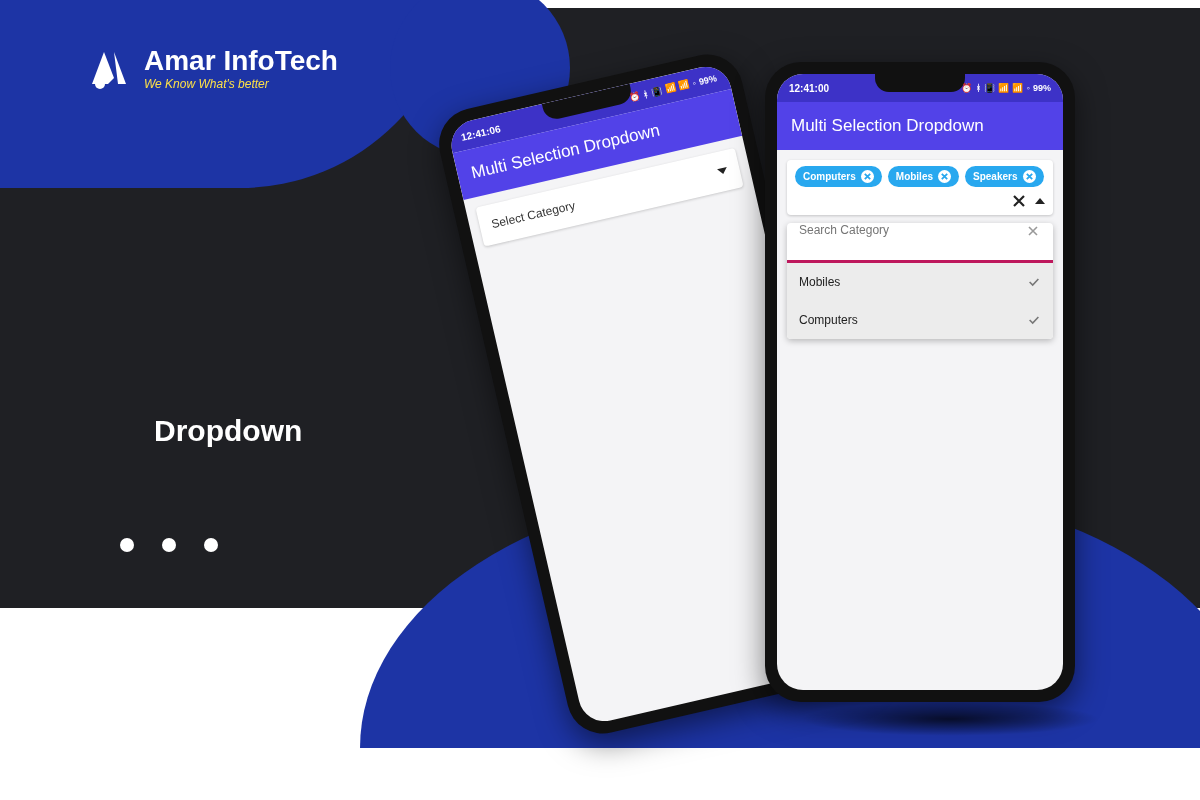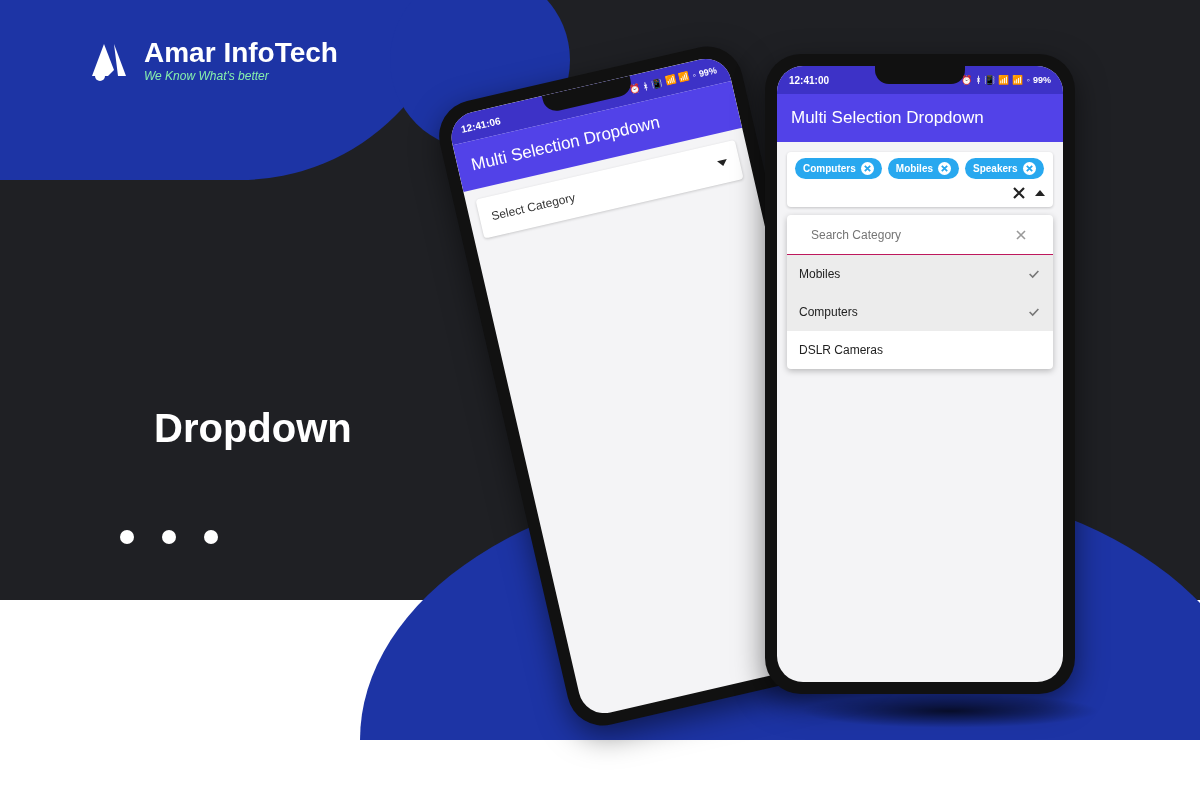--- a/index.html
+++ b/index.html
@@ -1,39 +1,39 @@
 <!DOCTYPE html>
 <html><head>
 <meta charset="utf-8">
 <style>
 * { margin: 0; padding: 0; box-sizing: border-box; }
 body { width: 1200px; height: 800px; overflow: hidden; font-family: -apple-system, BlinkMacSystemFont, 'Segoe UI', Arial, sans-serif; }
 
-.canvas { position: relative; width: 1200px; height: 600px; background: #1f2024; }
+.canvas { position: relative; width: 1200px; height: 600px; background: #1f2024; margin-top: 8px; }
 
 
 .blob-tl { position: absolute; width: 520px; height: 220px; background: #1d34a5; top: -40px; left: -60px; border-radius: 0 0 300px 0; }
 .blob-tl::after { content: ""; position: absolute; right: -110px; top: 10px; width: 180px; height: 180px; background: #1d34a5; border-radius: 50%; }
 
 
 .blob-br { position: absolute; width: 900px; height: 260px; background: #1d34a5; bottom: -140px; right: -60px; border-radius: 400px 400px 0 0 / 260px 260px 0 0; }
 
 
 .logo { position: absolute; top: 36px; left: 86px; display: flex; align-items: center; color: #fff; }
 .logo-mark { width: 48px; height: 48px; position: relative; margin-right: 10px; }
 .logo-mark svg { width: 48px; height: 48px; }
 .logo-text { display: flex; flex-direction: column; }
 .logo-line1 { font-size: 28px; font-weight: 600; color: #fff; }
 .logo-line1 .bold { font-weight: 800; }
-.logo-line2 { font-size: 12px; font-style: italic; color: #86efac; }
+.logo-line2 { font-size: 12px; font-style: italic; color: #fde047; }
 
 
 .title { position: absolute; left: 84px; top: 406px; color: #fff; }
 .title-line1 { font-size: 40px; font-weight: 700; }
-.title-line2 { font-size: 40px; font-weight: 700; margin-left: 70px; }
+.title-line2 { font-size: 30px; font-weight: 700; margin-left: 70px; }
 
 
 .dots { position: absolute; left: 120px; bottom: 56px; display: flex; gap: 28px; }
 .dot { width: 14px; height: 14px; border-radius: 50%; background: #fff; }
 
 
 .phone { position: absolute; width: 310px; height: 640px; background: #111; border-radius: 36px; padding: 12px; box-shadow: 0 10px 30px rgba(0,0,0,.5); }
 .phone-screen { width: 100%; height: 100%; background: #f4f4f6; border-radius: 26px; overflow: hidden; position: relative; }
 .notch { position: absolute; top: 0; left: 50%; transform: translateX(-50%); width: 90px; height: 18px; background: #111; border-radius: 0 0 14px 14px; z-index: 5; }
 
@@ -57,21 +57,21 @@
 
 .dd-open-head { background: #fff; border-radius: 4px; box-shadow: 0 1px 3px rgba(0,0,0,.2); padding: 6px 8px; display: flex; align-items: center; gap: 6px; flex-wrap: wrap; }
 .chip { background: #28a8ef; color: #fff; border-radius: 14px; padding: 4px 8px; display: flex; align-items: center; gap: 5px; font-size: 10px; font-weight: 600; }
 .chip-x { width: 13px; height: 13px; border-radius: 50%; background: #fff; display: flex; align-items: center; justify-content: center; }
 .chip-x svg { width: 9px; height: 9px; }
 .dd-head-actions { margin-left: auto; display: flex; align-items: center; gap: 8px; }
 .icon-btn { width: 16px; height: 16px; display: flex; align-items: center; justify-content: center; }
 .tri-up { width: 0; height: 0; border-left: 5px solid transparent; border-right: 5px solid transparent; border-bottom: 6px solid #222; }
 
 .dd-panel { background: #fff; border-radius: 4px; box-shadow: 0 2px 6px rgba(0,0,0,.25); margin-top: 8px; overflow: hidden; }
-.dd-search { height: 40px; display: flex; align-items: center; padding: 0 24px; border-bottom: 1px solid #be185d; }
+.dd-search { height: 40px; display: flex; align-items: flex-start; padding: 0 12px; border-bottom: 3px solid #be185d; }
 .dd-search input { border: none; outline: none; flex: 1; font-size: 12px; color: #888; background: transparent; }
 .dd-opt { height: 38px; display: flex; align-items: center; justify-content: space-between; padding: 0 12px; font-size: 12px; color: #222; }
 .dd-opt.selected { background: #ececec; }
 .chk { width: 14px; height: 14px; }
 
 </style>
 </head>
 <body>
 
 <div class="canvas">
@@ -202,21 +202,18 @@
             <span class="chk"><svg viewBox="0 0 16 16">
                   <path d="M3 8 L6.5 11.5 L13 4.5" stroke="#777" stroke-width="1.8" fill="none"></path>
                 </svg></span>
           </div>
           <div class="dd-opt selected">
             <span>Computers</span>
             <span class="chk"><svg viewBox="0 0 16 16">
                   <path d="M3 8 L6.5 11.5 L13 4.5" stroke="#777" stroke-width="1.8" fill="none"></path>
                 </svg></span>
           </div>
-          <div class="dd-opt">
-            <span>DSLR Cameras</span>
-          </div>
         </div>
       </div>
     </div>
   </div>
 
 </div>
 
 </body></html>

